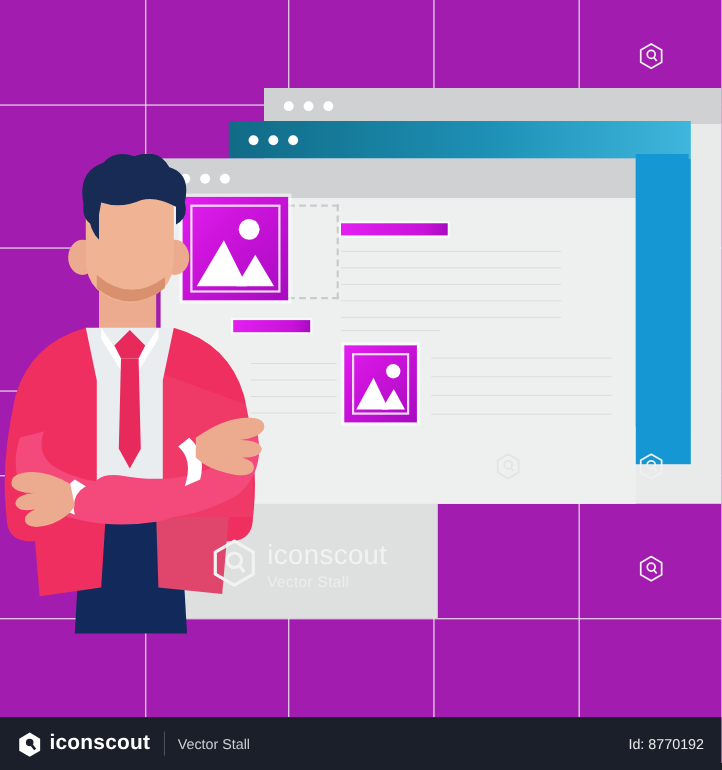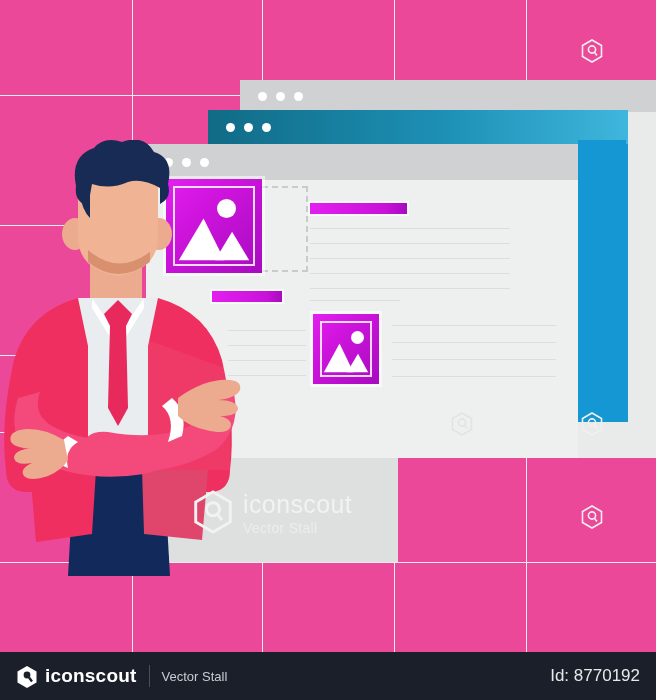--- a/index.html
+++ b/index.html
@@ -1,19 +1,19 @@
 <!DOCTYPE html>
 <html><head>
 <meta charset="utf-8">
 <style>
   * { margin:0; padding:0; box-sizing:border-box; }
   html,body { width:656px; height:700px; background:#ffffff;
               font-family:"Liberation Sans", sans-serif; overflow:hidden; }
 
-  #stage { position:relative; width:656px; height:700px; background:#ec4899; }
+  #stage { position:relative; width:656px; height:700px; background:#a21caf; }
 
   
   .grid { position:absolute; inset:0 0 48px 0; pointer-events:none; }
   .grid .v, .grid .h { position:absolute; background:#eceded; }
   .grid .v { top:0; bottom:0; width:1px; }
   .grid .h { left:0; right:0; height:1px; }
 
   
   .wm-hex { position:absolute; opacity:1; }
   .wm-hex svg { display:block; }
@@ -69,21 +69,21 @@
   #person { position:absolute; left:-8px; top:140px; width:266px; height:440px; }
   #person svg { display:block; }
 
   
   #footer { position:absolute; left:0; bottom:0; width:656px; height:48px;
             background:#1b1f29; display:flex; align-items:center; padding:0 16px; }
   #footer .logo-mark { width:22px; height:22px; margin-right:7px; }
   #footer .brand { color:#ffffff; font-size:19px; font-weight:bold; letter-spacing:.2px; }
   #footer .sep { width:1px; height:22px; background:#4a4e58; margin:0 12px; }
   #footer .author { color:#c9ccd2; font-size:13px; }
-  #footer .idtxt { margin-left:auto; color:#e6e8ea; font-size:17px; }
+  #footer .idtxt { margin-left:auto; color:#e6e8ea; font-size:13px; }
 
   
   #wm-center { position:absolute; left:193px; top:490px; display:flex; align-items:center; gap:10px; }
   #wm-center .wmtxt { display:flex; flex-direction:column; }
   #wm-center .wm-title { font-size:25px; color:#f2f2f2; letter-spacing:.4px; line-height:1; }
   #wm-center .wm-sub   { font-size:14px; color:#eceded; letter-spacing:.3px; margin-top:3px; }
 </style>
 </head>
 <body>
 

